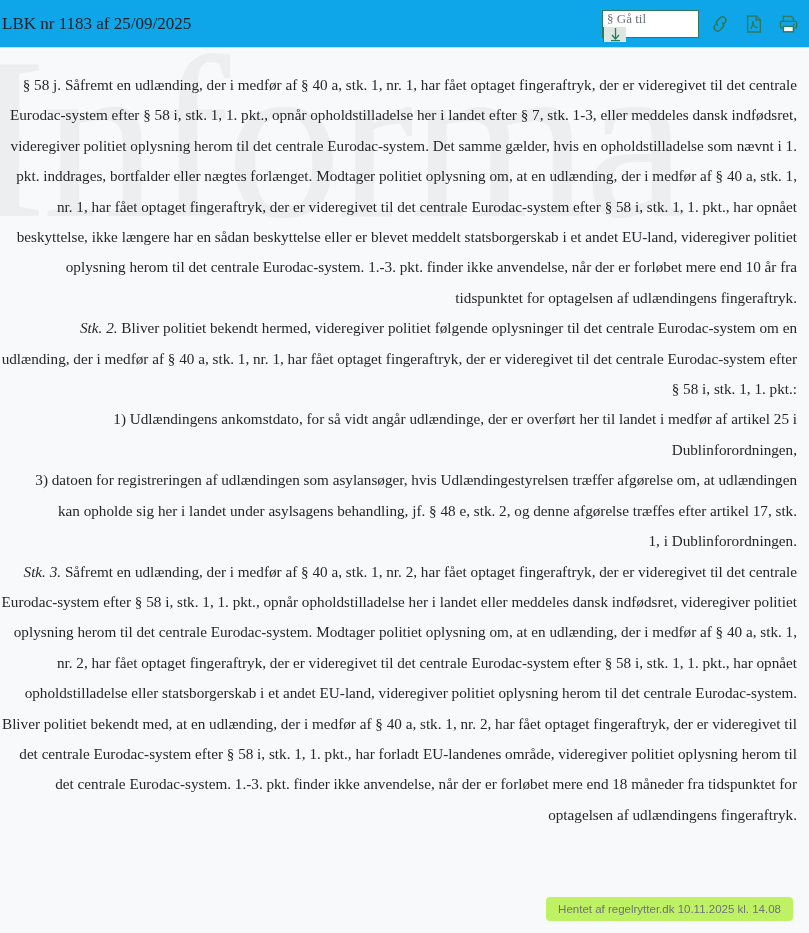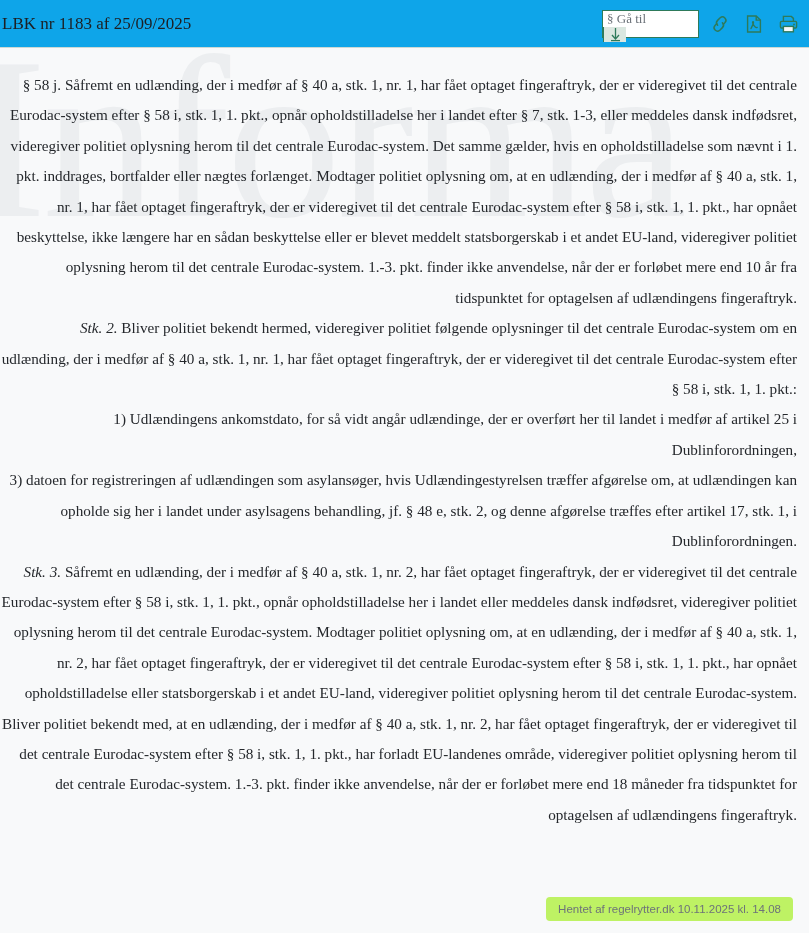--- a/index.html
+++ b/index.html
@@ -111,21 +111,21 @@
     color: #24272b;
   }
   #doc p {
     margin: 0;
     text-align: right;
   }
   p.para {
     text-indent: 20px;
   }
   p.listitem {
-    padding-left: 22px;
+    padding-left: 48px;
     text-indent: -30px;
   }
   em.stk {
     font-style: italic;
   }
 
   
   #footer-badge {
     position: absolute;
     right: 16px;

